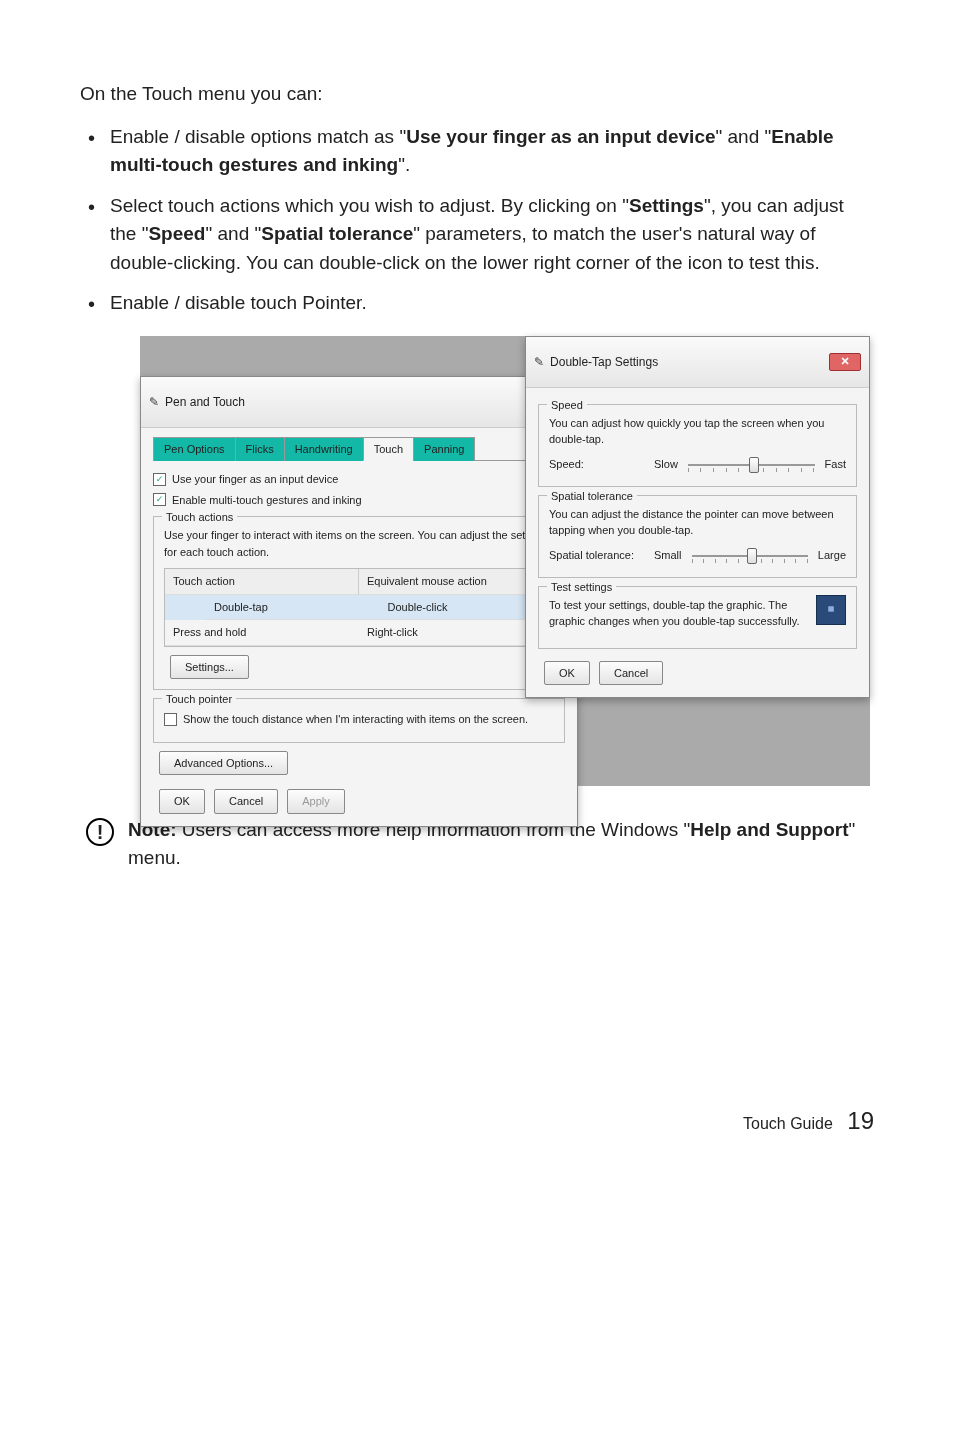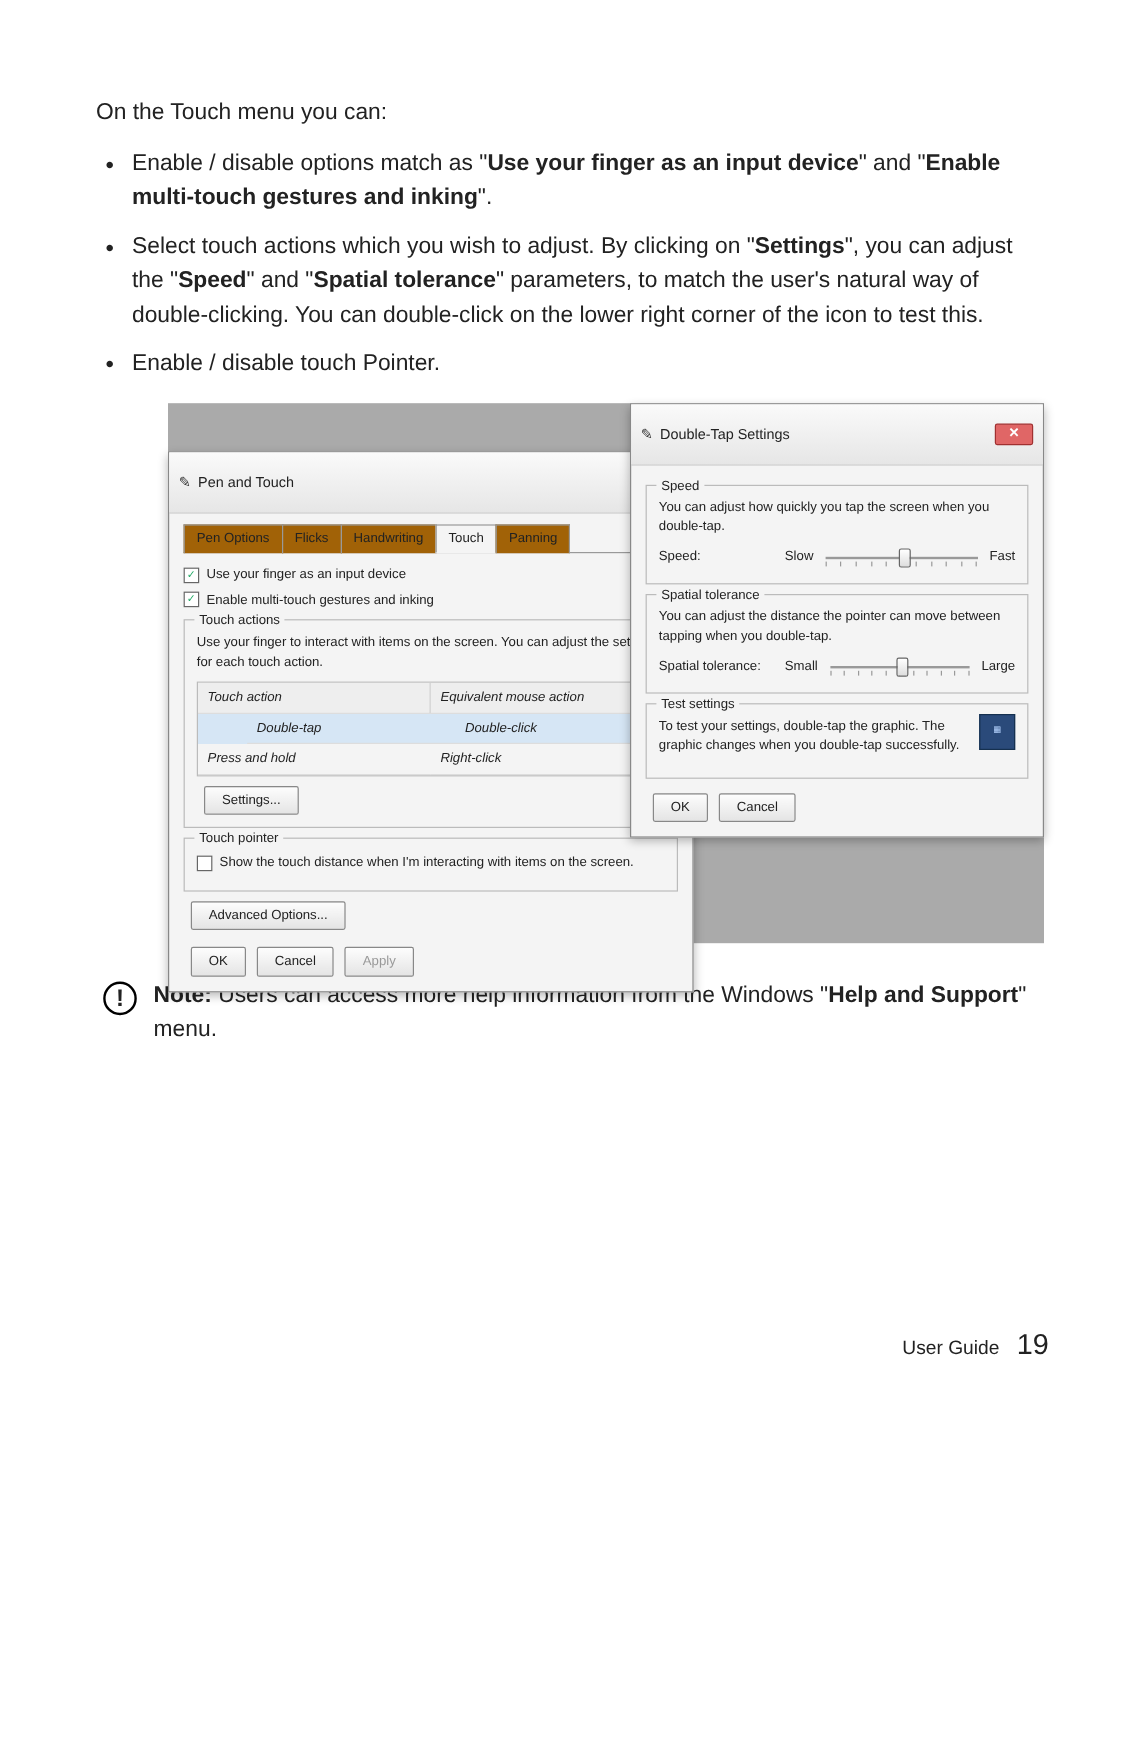--- a/index.html
+++ b/index.html
@@ -73,21 +73,21 @@
 
   .win-body { padding: 8px 12px 12px 12px; }
 
   
   .tabs { display:flex; border-bottom:1px solid #999; margin-bottom:10px;}
   .tab {
     padding: 3px 10px;
     font-size: 11px;
     border:1px solid #999;
     border-bottom:none;
-    background:#a16207;
+    background:#14b8a6;
     margin-right:-1px;
     position:relative; top:1px;
   }
   .tab.active { background:#f4f4f4; border-bottom:1px solid #f4f4f4; }
 
   .chk { display:flex; align-items:center; gap:6px; margin:4px 0;}
   .chk-box {
     width:13px;height:13px;border:1px solid #666;background:#fff;
     display:flex;align-items:center;justify-content:center;
     font-size:9px; color:#2a6;
@@ -99,21 +99,21 @@
     margin-top:8px;
     position:relative;
   }
   .grp .grp-title {
     position:absolute; top:-8px; left:8px;
     background:#f4f4f4; padding:0 4px; font-size:11px;
   }
   .grp p { margin:2px 0 8px 0; font-size:11px; }
 
   .tbl { width:100%; border:1px solid #bbb; font-size:11px; }
-  .tbl .row { display:flex;font-style:italic; }
+  .tbl .row { display:flex; }
   .tbl .cell { flex:1; padding:4px 8px; border-bottom:1px solid #ddd;}
   .tbl .hd .cell { background:#eee; border-right:1px solid #ccc;}
   .tbl .row.sel { background:#d6e6f5;padding-left:41px;}
 
   .btn {
     display:inline-block;
     padding:3px 14px;
     border:1px solid #888;
     background:linear-gradient(#fdfdfd,#e4e4e4);
     font-size:11px;
@@ -342,15 +342,15 @@
 </div>
 
 <div class="note-row">
   <div class="note-icon">!</div>
   <div class="note-txt">
     <b>Note:</b><span> Users can access more help information from the Windows "</span><b>Help and Support</b><span>" menu.</span>
   </div>
 </div>
 
 <div class="footer">
-  <span>User Guide</span>
+  <span>Touch Guide</span>
   <span class="p">19</span>
 </div>
 
 </body></html>

